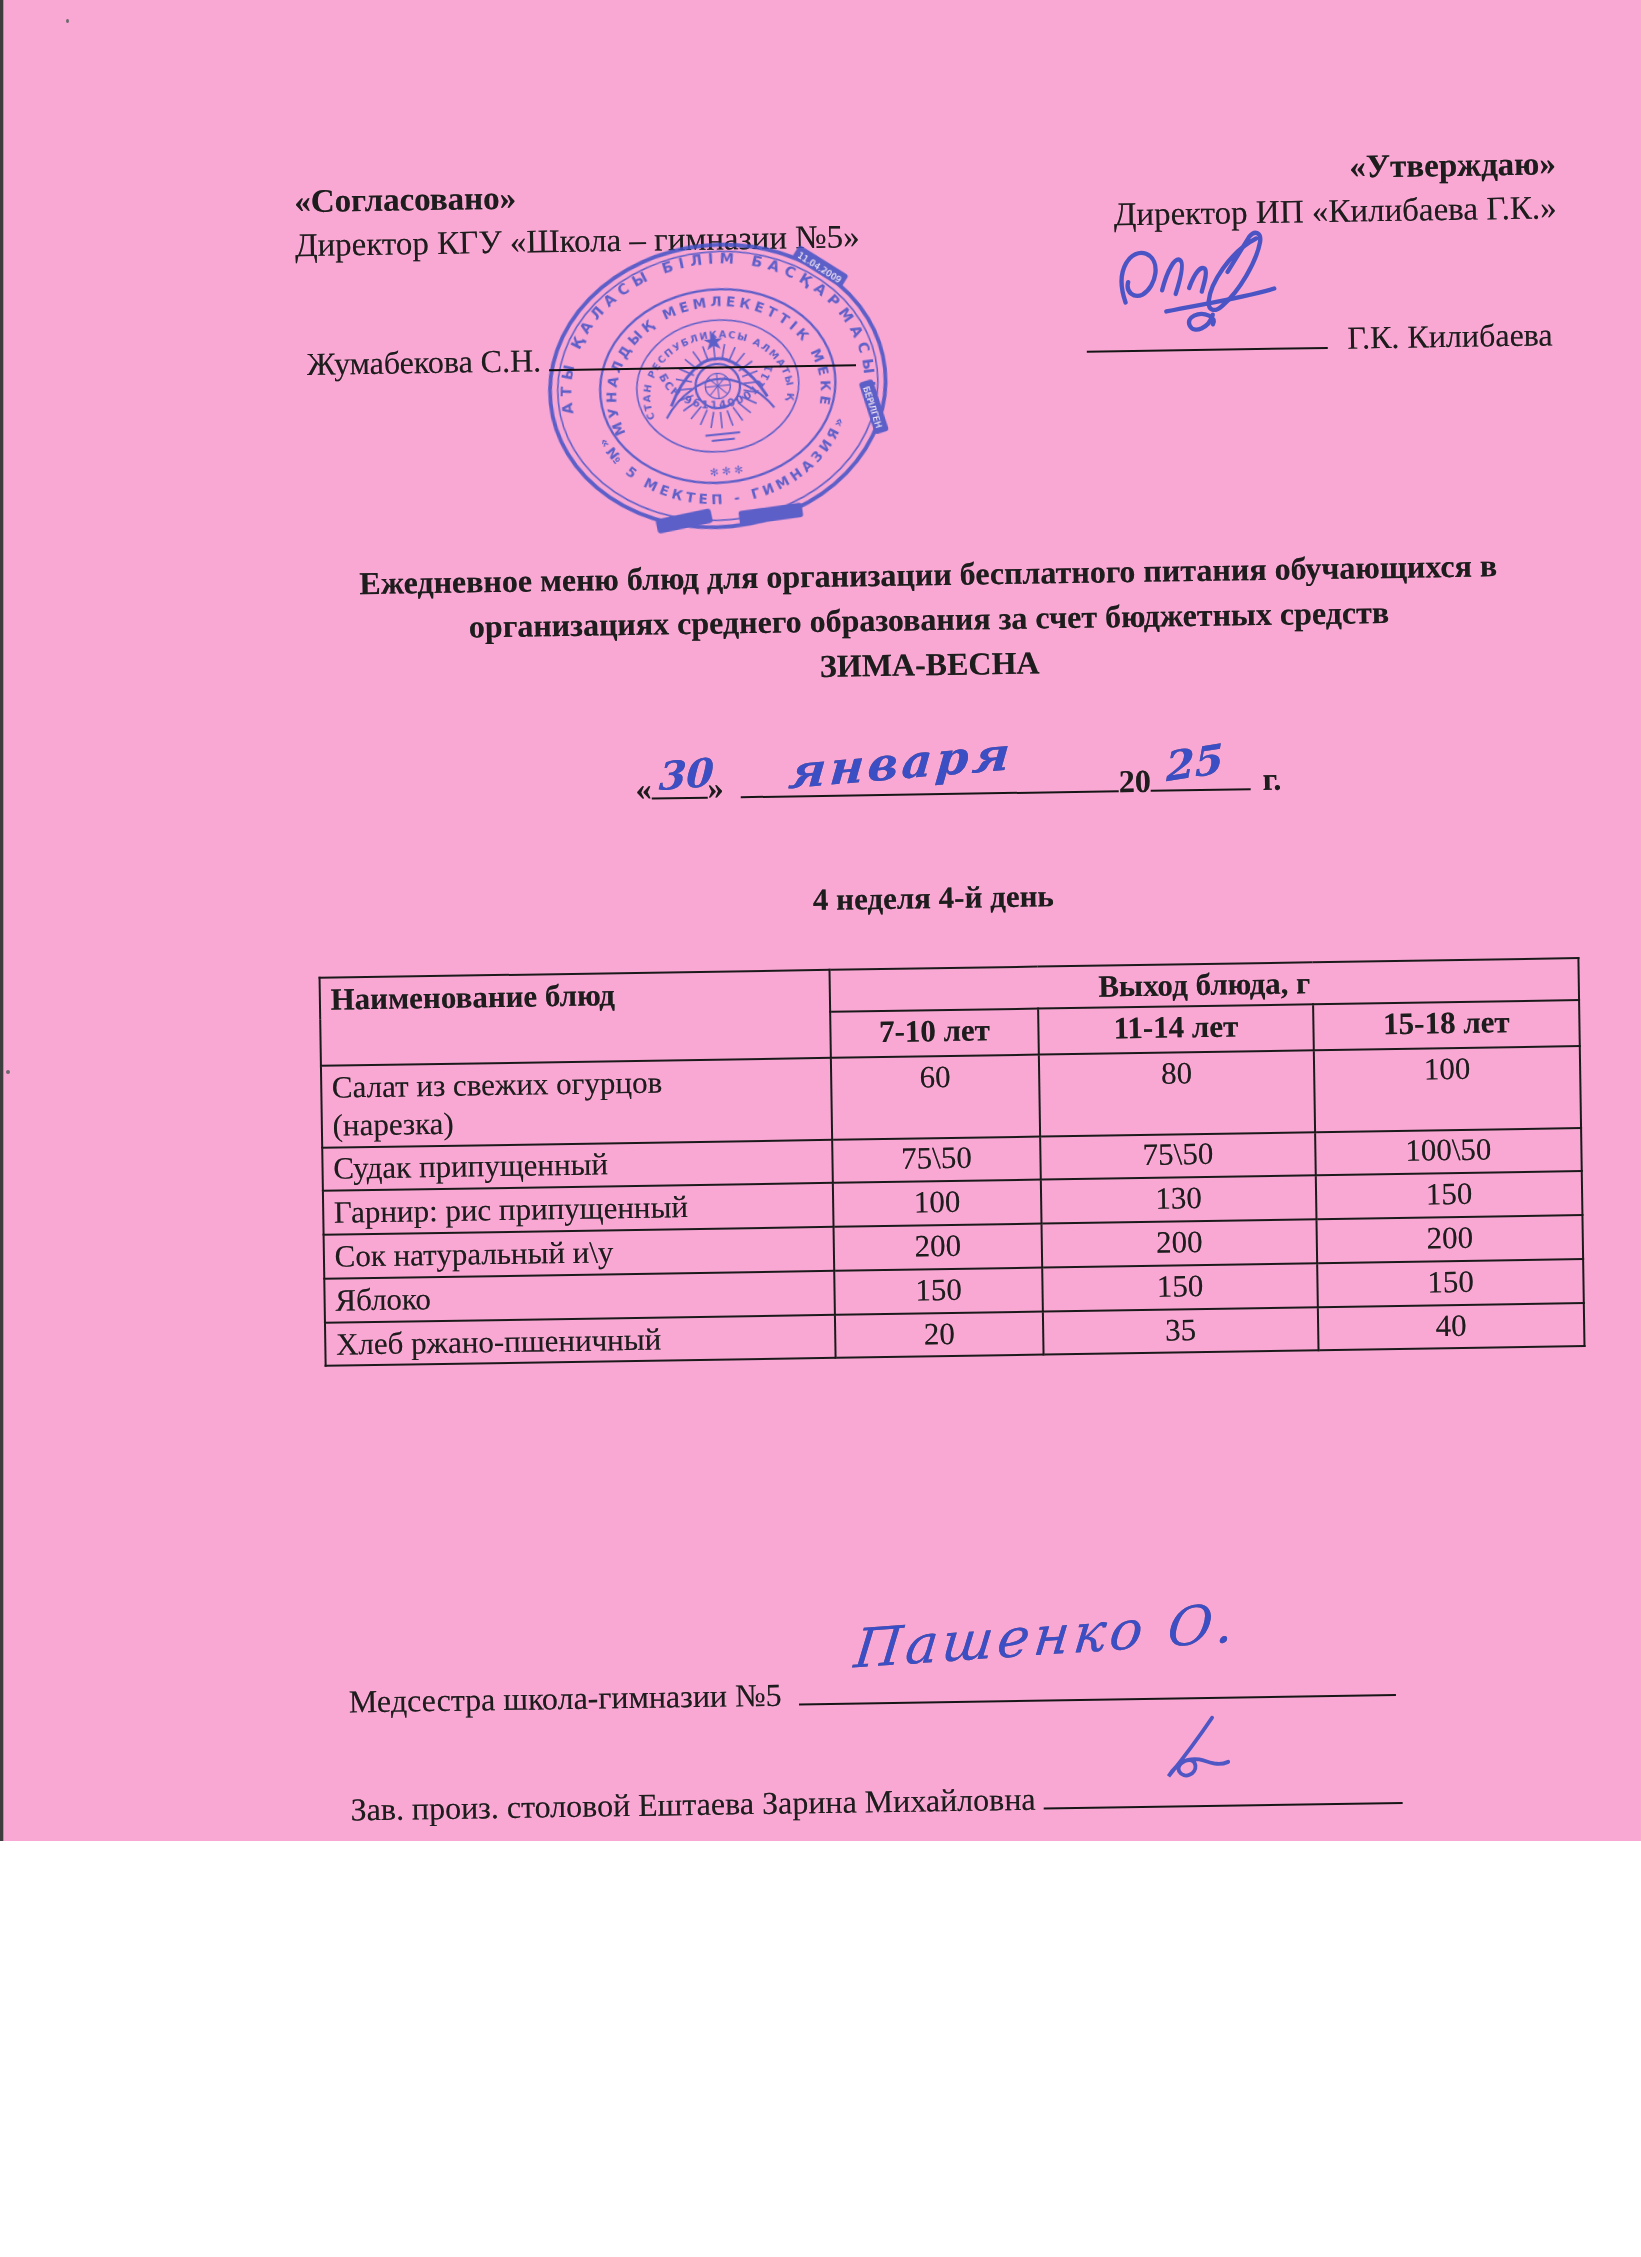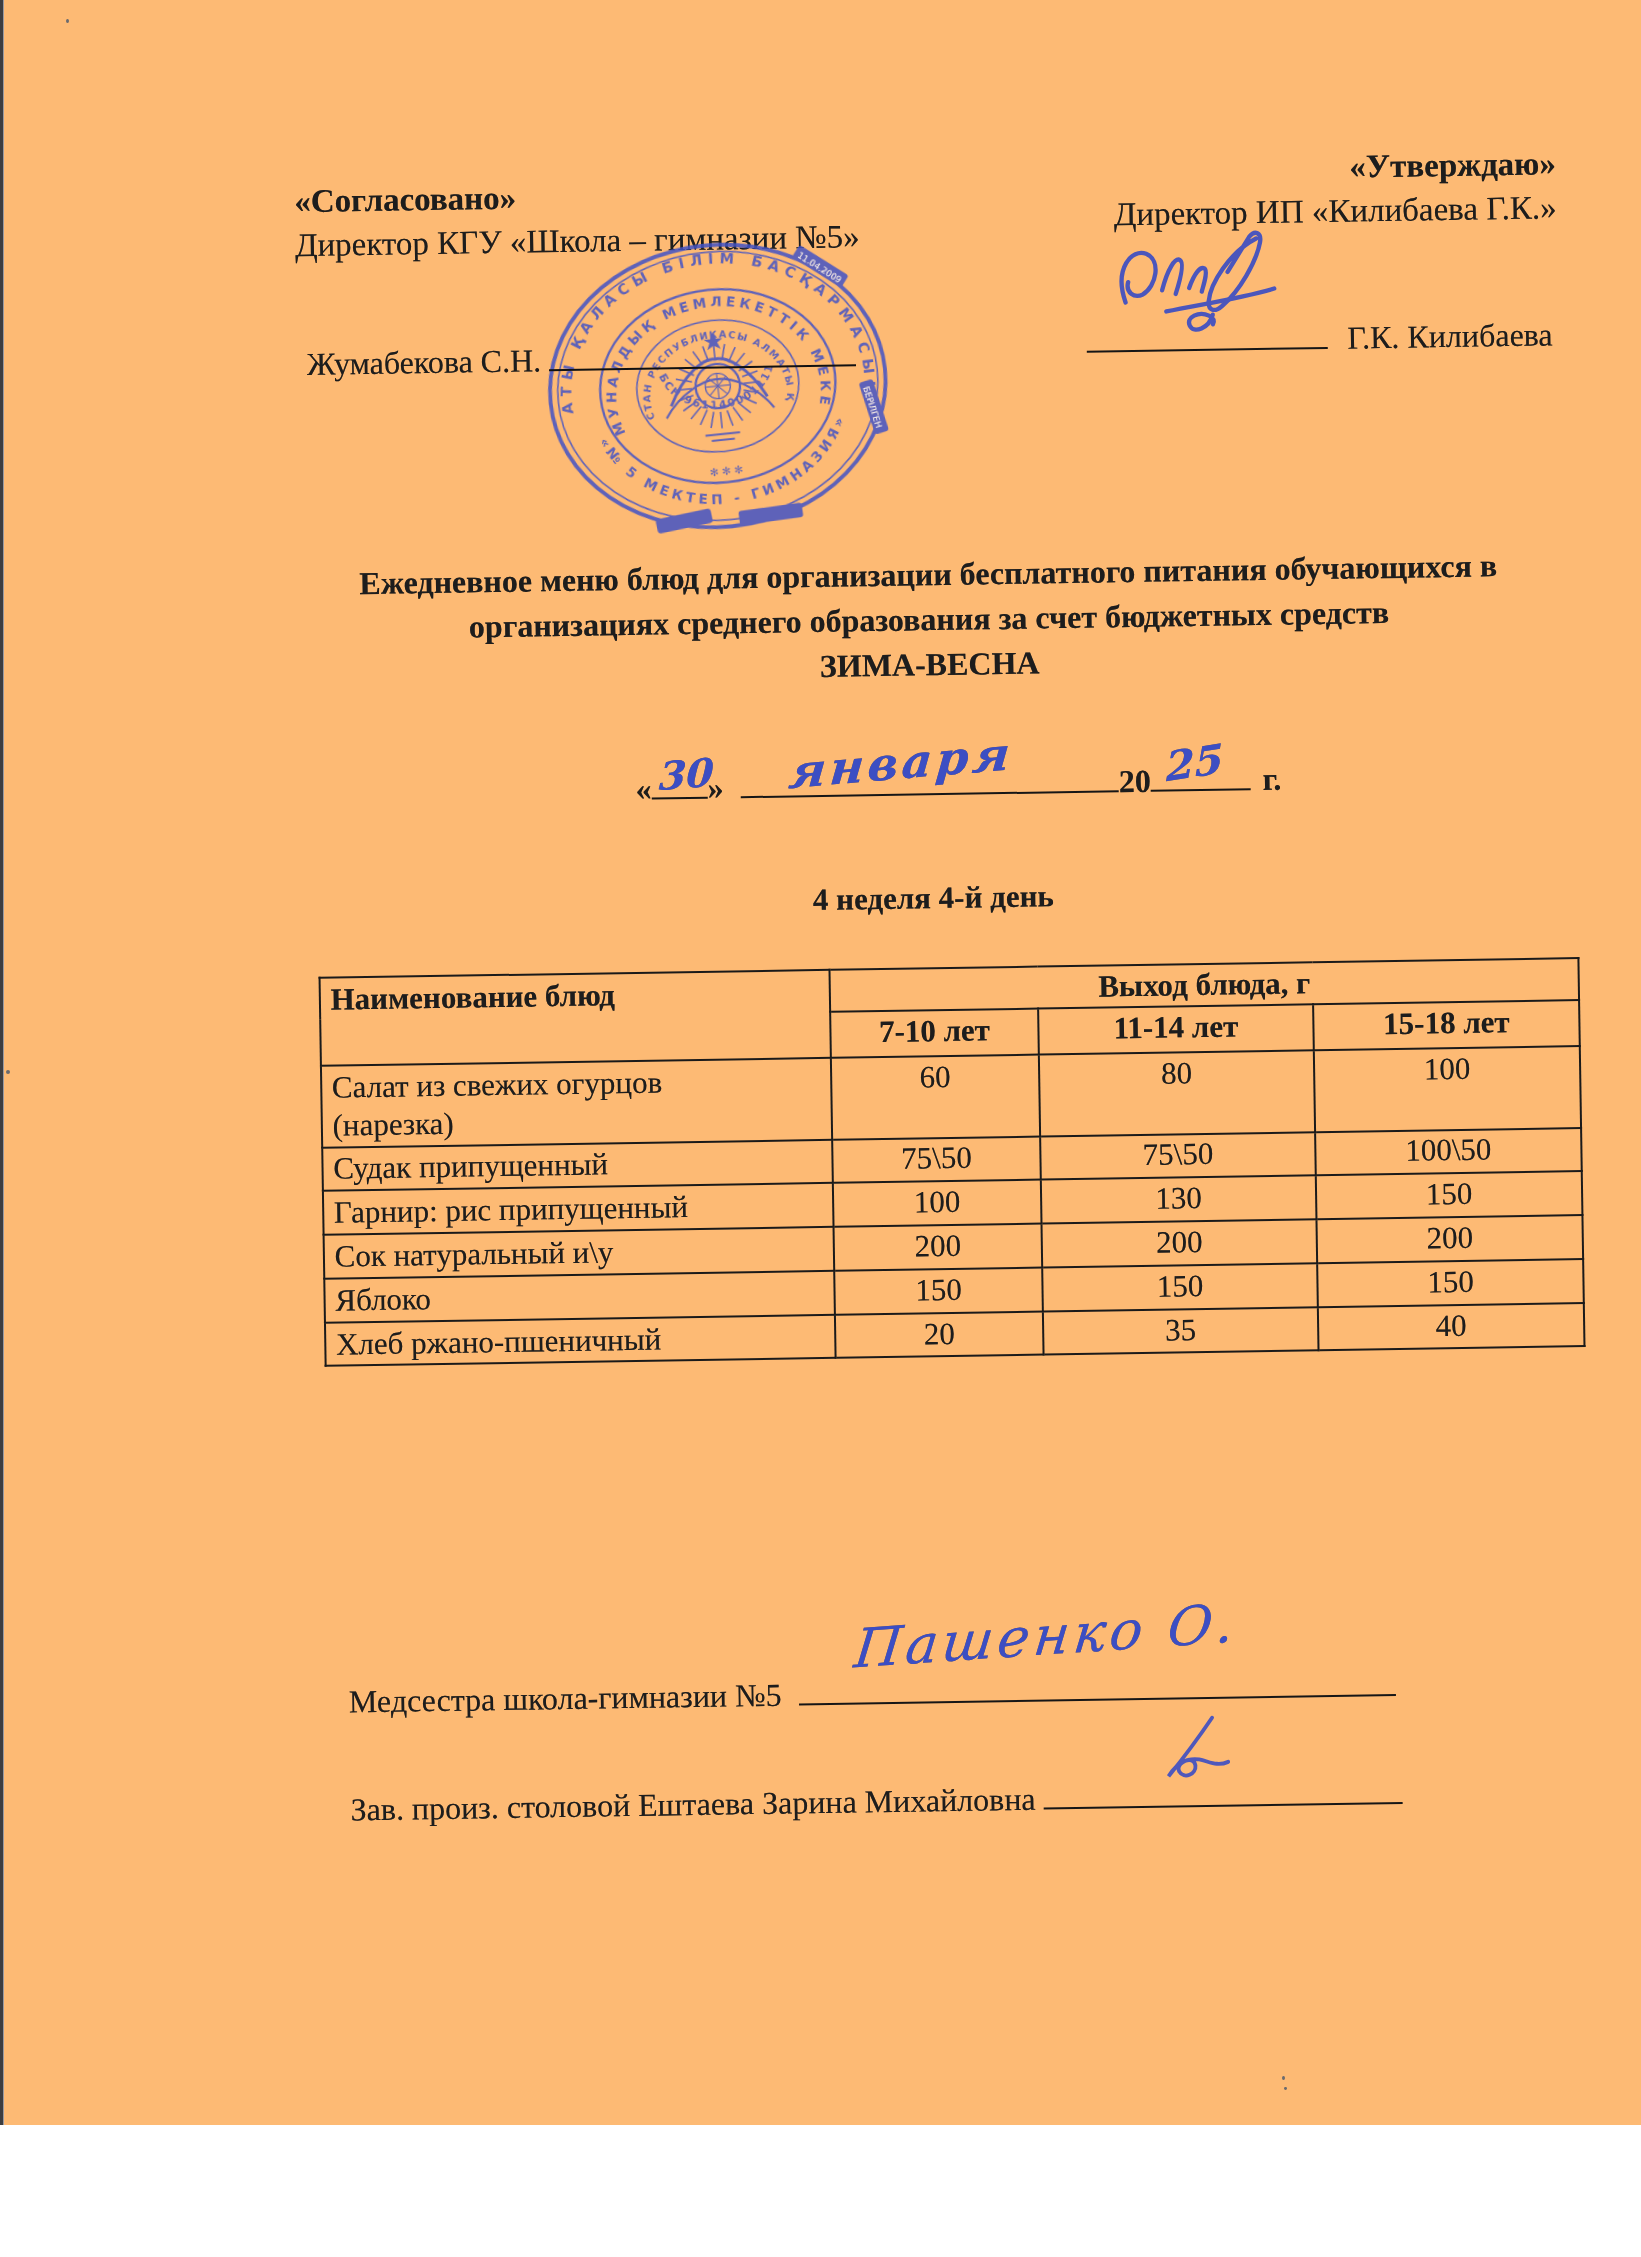--- a/index.html
+++ b/index.html
@@ -1,18 +1,18 @@
 <!DOCTYPE html>
 <html><head>
 <meta charset="utf-8">
 <style>
   html,body{margin:0;padding:0;background:#ffffff;}
   .page{
-    position:relative;width:1641px;height:2125px;overflow:hidden;
-    background:#fdba74;color:#1d1d1d;
+    position:relative;width:1641px;height:1841px;overflow:hidden;
+    background:#f9a8d4;color:#1d1d1d;
     font-family:"Liberation Serif", serif;
   }
   .abs{position:absolute;}
   .doc-text{text-shadow:0 0 0.5px rgba(25,25,25,.55);}
   .tilt{position:absolute;left:0;top:0;width:1641px;height:2257px;
         transform:rotate(-0.9deg);transform-origin:821px 1130px;}
 
   
   .corner{font-size:33px;line-height:44px;white-space:nowrap;}
   .corner .head{font-weight:bold;}

